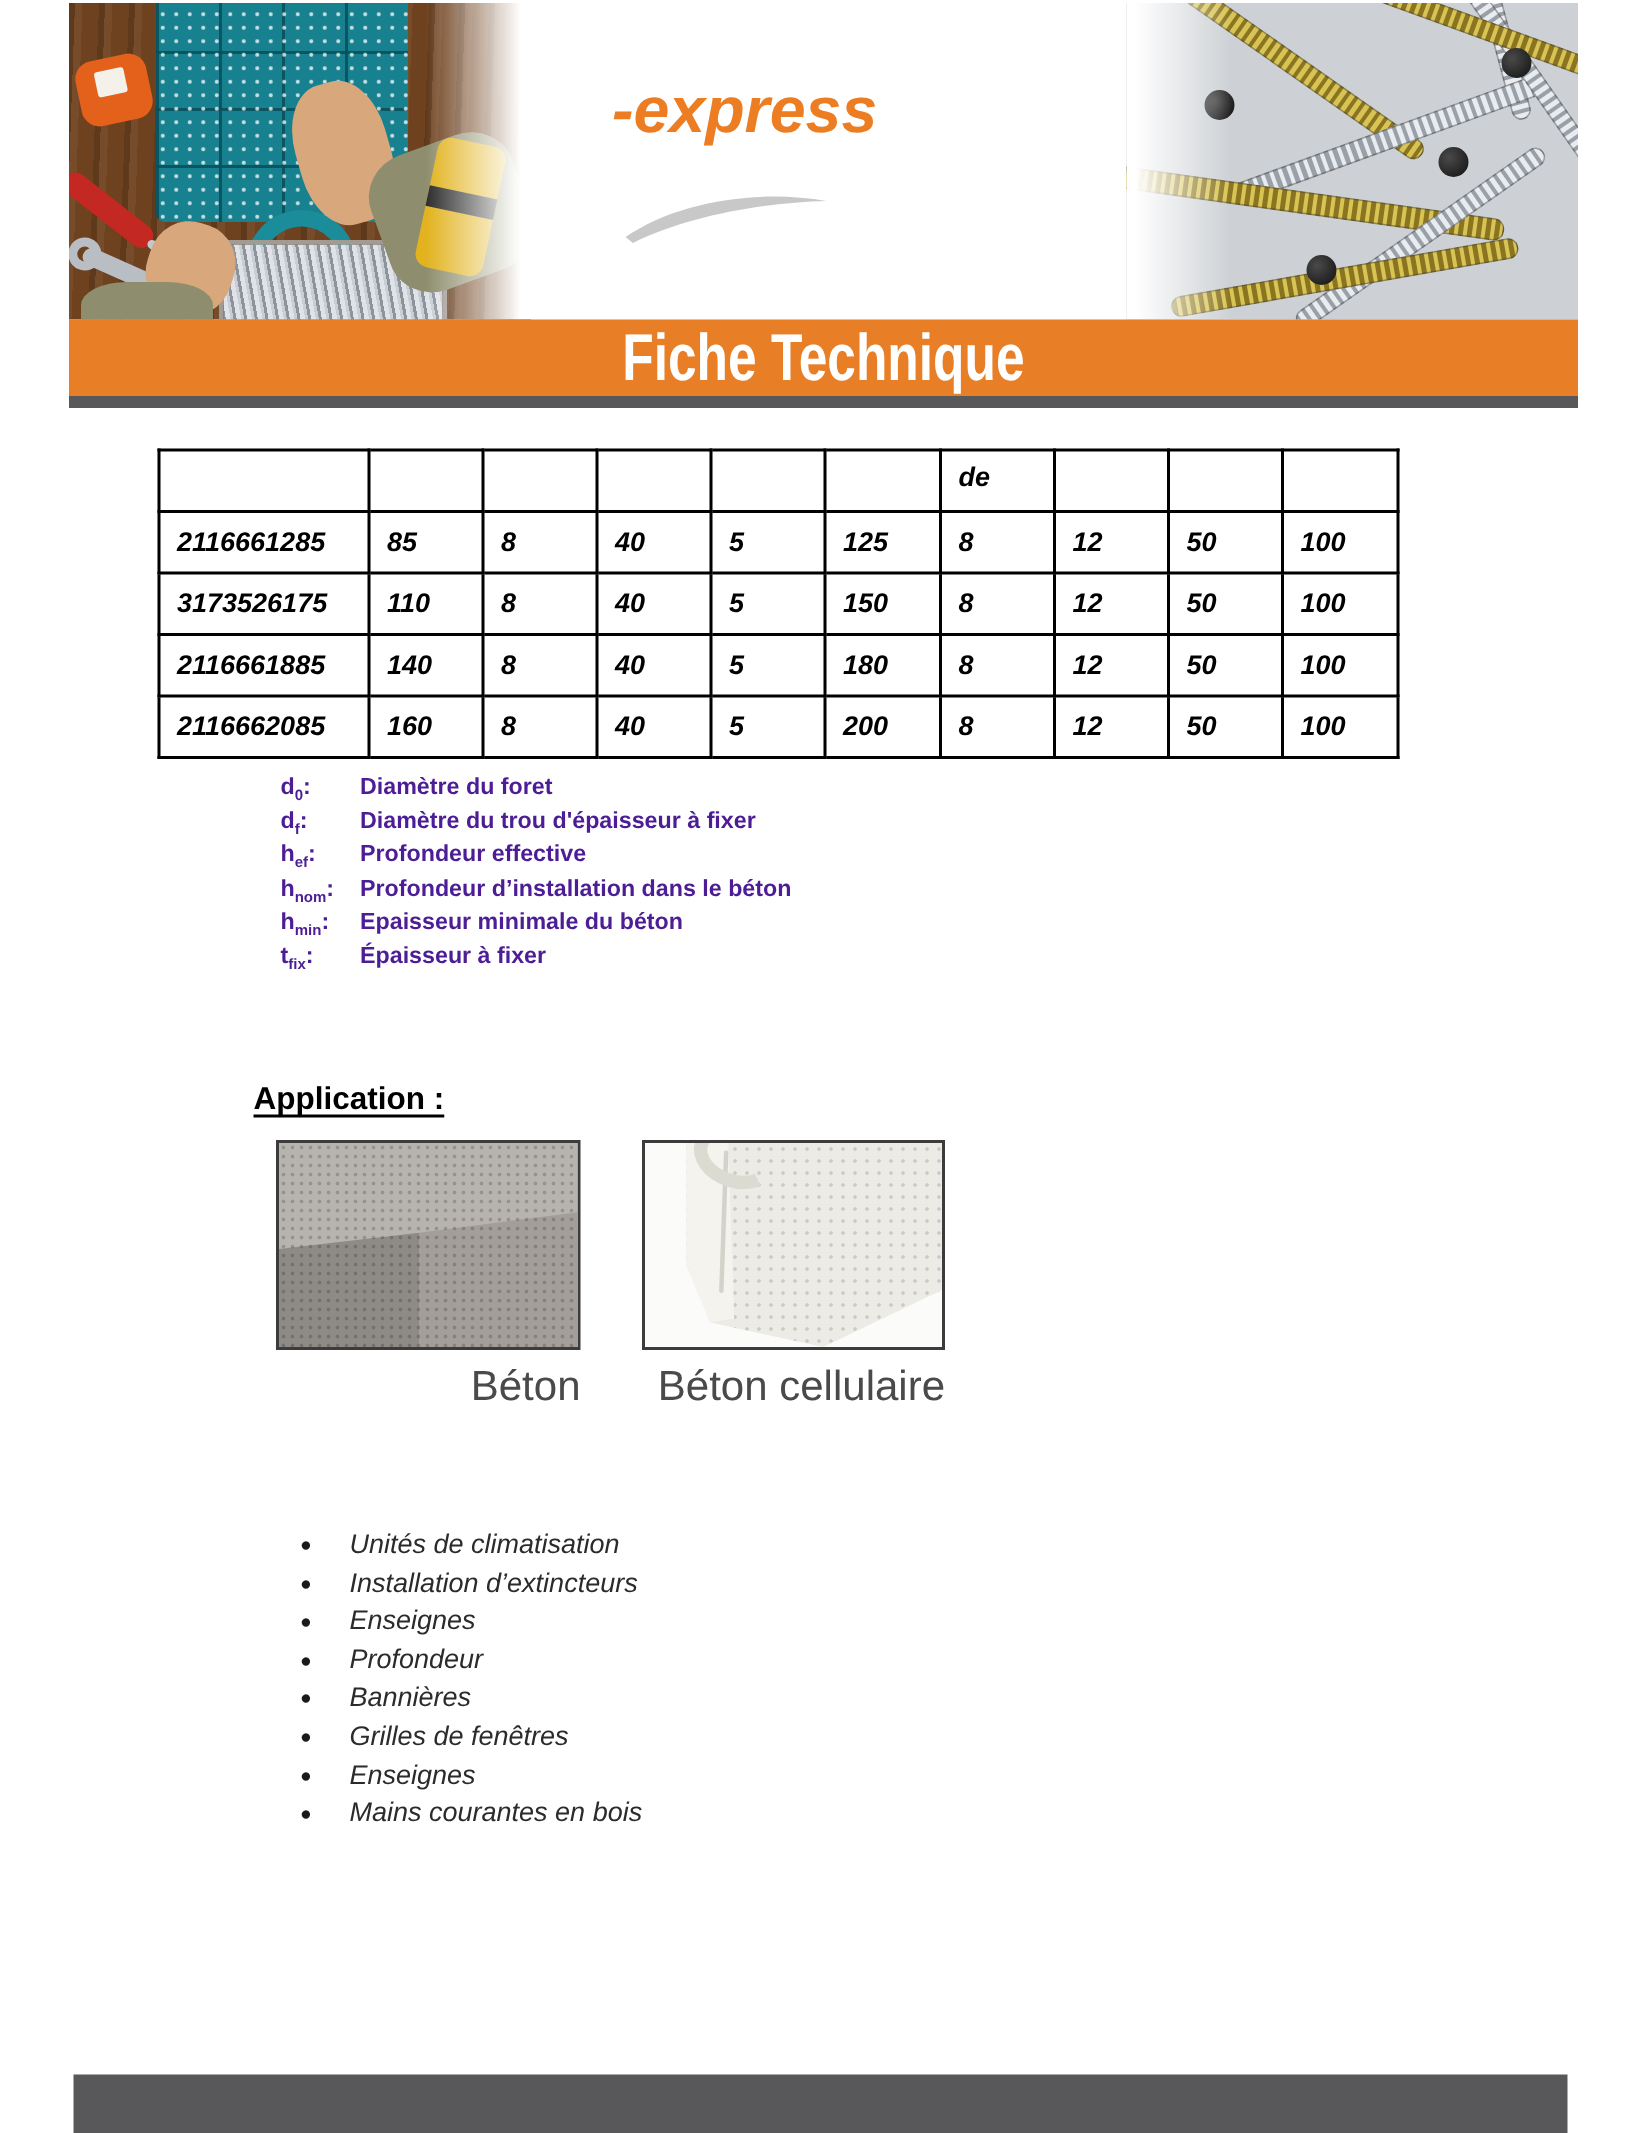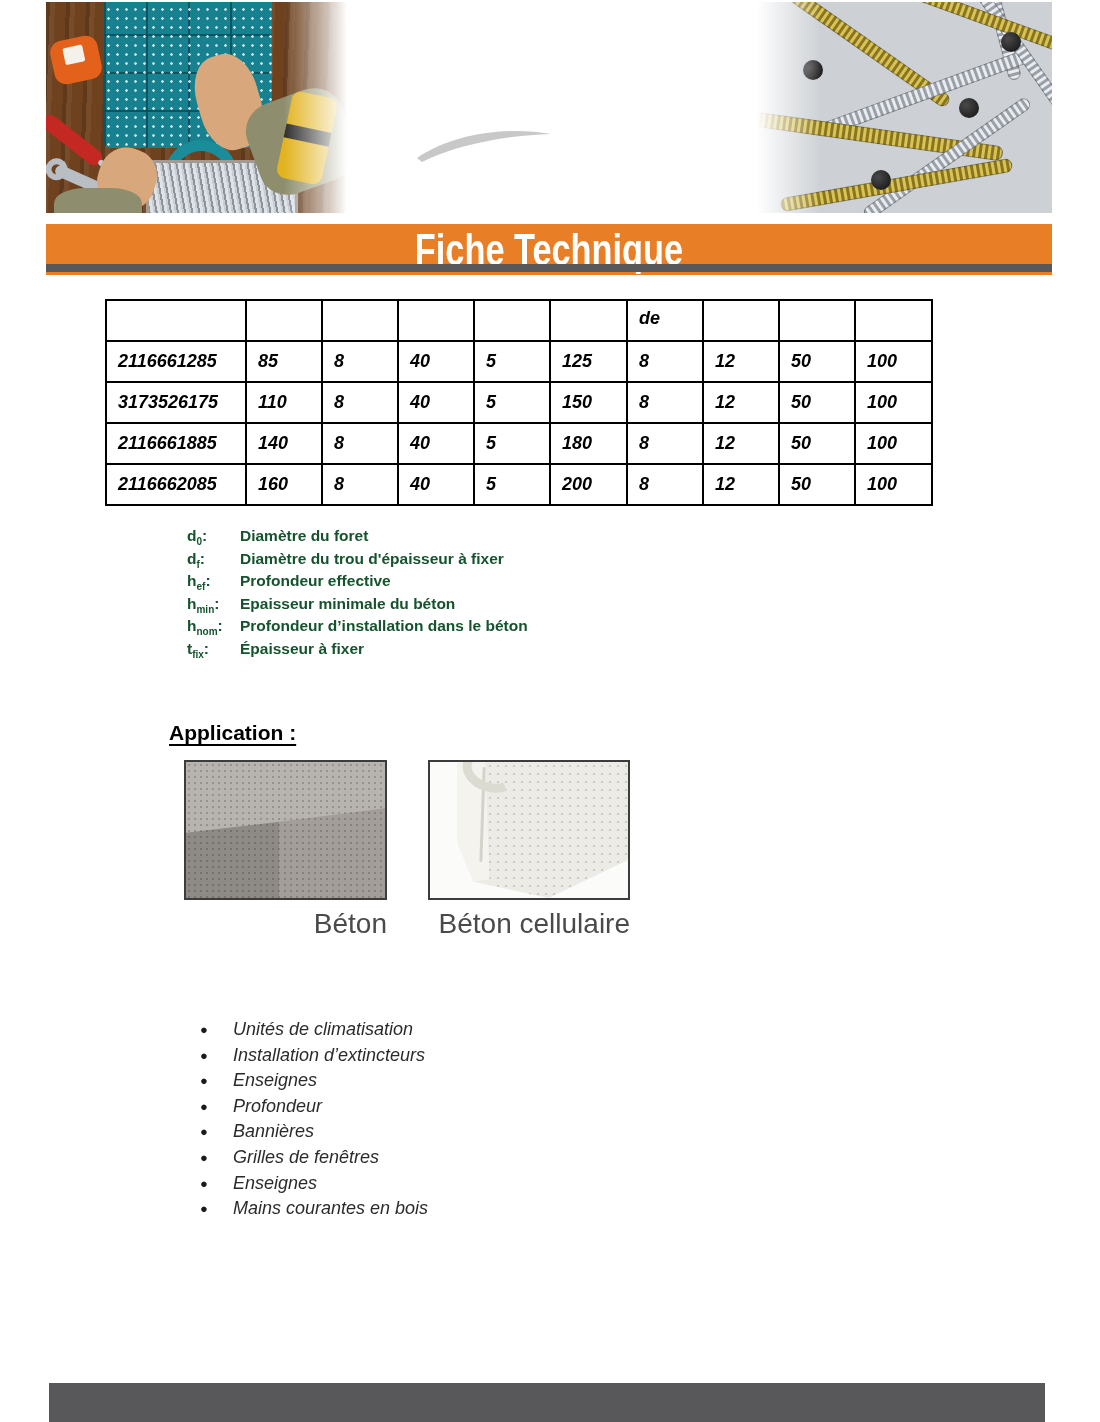--- a/index.html
+++ b/index.html
@@ -53,32 +53,32 @@
   .sc4 { left:-12px; top:126px; width:265px; height:15px; transform:rotate(8deg); }
   .sc5 { left:96px; top:150px; width:200px; height:13px; transform:rotate(-35deg); }
   .sc6 { left:28px; top:176px; width:235px; height:14px; transform:rotate(-10deg); }
   .sc7 { left:170px; top:28px; width:180px; height:12px; transform:rotate(55deg); }
   .sc8 { left:110px; top:2px; width:205px; height:13px; transform:rotate(20deg); }
   .screw-head { position:absolute; width:20px; height:20px; border-radius:50%; background:radial-gradient(circle at 35% 35%, #4a4a4a, #101010); }
   .sh1 { left:52px; top:58px; } .sh2 { left:208px; top:96px; } .sh3 { left:120px; top:168px; } .sh4 { left:250px; top:30px; }
   .fade-left { position:absolute; left:0; top:0; width:70px; height:100%; background:linear-gradient(to left, rgba(255,255,255,0), #ffffff 92%); }
 
   
-  .title-banner { position:absolute; left:46px; top:224px; width:1006px; height:51px; background:#e87e26; display:flex; align-items:center; justify-content:center; }
+  .title-banner { position:absolute; left:46px; top:213px; width:1006px; height:51px; background:#e87e26; display:flex; align-items:center; justify-content:center; }
   .banner-title { color:#ffffff; font-weight:bold; font-size:44px; transform:scaleX(0.78); letter-spacing:0; white-space:nowrap; }
   .banner-underline { position:absolute; left:46px; top:264px; width:1006px; height:8px; background:#58585a; }
 
   
   .spec-table { position:absolute; left:105px; top:299px; border-collapse:collapse; table-layout:fixed; width:826px; }
   .spec-table td { border:2px solid #000000; font-weight:bold; font-style:italic; font-size:18px; color:#000000;
     padding:0 0 0 11px; height:41px; vertical-align:middle; }
   .spec-table tr.hdr td { vertical-align:top; padding-top:7px; height:41px; }
 
   
-  .legend { position:absolute; left:187px; top:527px; color:#14532d; }
+  .legend { position:absolute; left:187px; top:516px; color:#4c1d95; }
   .legend-item { display:flex; align-items:baseline; height:22.5px; font-size:15.5px; font-weight:600; }
   .legend-symbol { width:53px; flex:0 0 53px; }
   .legend-sub { font-size:10px; }
   .legend-desc { }
 
   
   .application-heading { position:absolute; left:169px; top:721px; font-size:21px; font-weight:bold; color:#000000;
     text-decoration:underline; text-decoration-thickness:2px; text-underline-offset:4px; }
 
   .img-frame { position:absolute; top:760px; height:140px; border:2px solid #3c3c3c; overflow:hidden; background:#ffffff; }
@@ -136,20 +136,21 @@
       <div class="hand-lower"></div>
       <div class="sleeve-lower"></div>
       <div class="drill">
           <div class="drill-band"></div>
         </div>
       <div class="fade-right"></div>
     </div>
 
     <div class="logo-block">
       <div class="logo-row">
+          <span class="logo-express">-express</span>
       </div>
       <svg class="logo-swoosh" viewBox="0 0 140 42" xmlns="http://www.w3.org/2000/svg">
         <path d="M3 36 C 38 12, 92 4, 137 12 C 95 13, 44 22, 8 40 Z" fill="#c8c8c8"></path>
       </svg>
     </div>
 
     <div class="photo-right">
       <div class="sc sc-brass sc1"></div>
       <div class="sc sc-silver sc2"></div>
       <div class="sc sc-silver sc3"></div>
@@ -255,26 +256,26 @@
     </div>
     <div class="legend-item">
       <span class="legend-symbol"><span>d</span><sub class="legend-sub">f</sub><span>:</span></span>
       <span class="legend-desc">Diamètre du trou d'épaisseur à fixer</span>
     </div>
     <div class="legend-item">
       <span class="legend-symbol"><span>h</span><sub class="legend-sub">ef</sub><span>:</span></span>
       <span class="legend-desc">Profondeur effective</span>
     </div>
     <div class="legend-item">
+      <span class="legend-symbol"><span>h</span><sub class="legend-sub">nom</sub><span>:</span></span>
+      <span class="legend-desc">Profondeur d’installation dans le béton</span>
+    </div>
+    <div class="legend-item">
       <span class="legend-symbol"><span>h</span><sub class="legend-sub">min</sub><span>:</span></span>
       <span class="legend-desc">Epaisseur minimale du béton</span>
-    </div>
-    <div class="legend-item">
-      <span class="legend-symbol"><span>h</span><sub class="legend-sub">nom</sub><span>:</span></span>
-      <span class="legend-desc">Profondeur d’installation dans le béton</span>
     </div>
     <div class="legend-item">
       <span class="legend-symbol"><span>t</span><sub class="legend-sub">fix</sub><span>:</span></span>
       <span class="legend-desc">Épaisseur à fixer</span>
     </div>
   </div>
 
   <div class="application-heading">Application :</div>
 
   <div class="img-frame beton-image">

